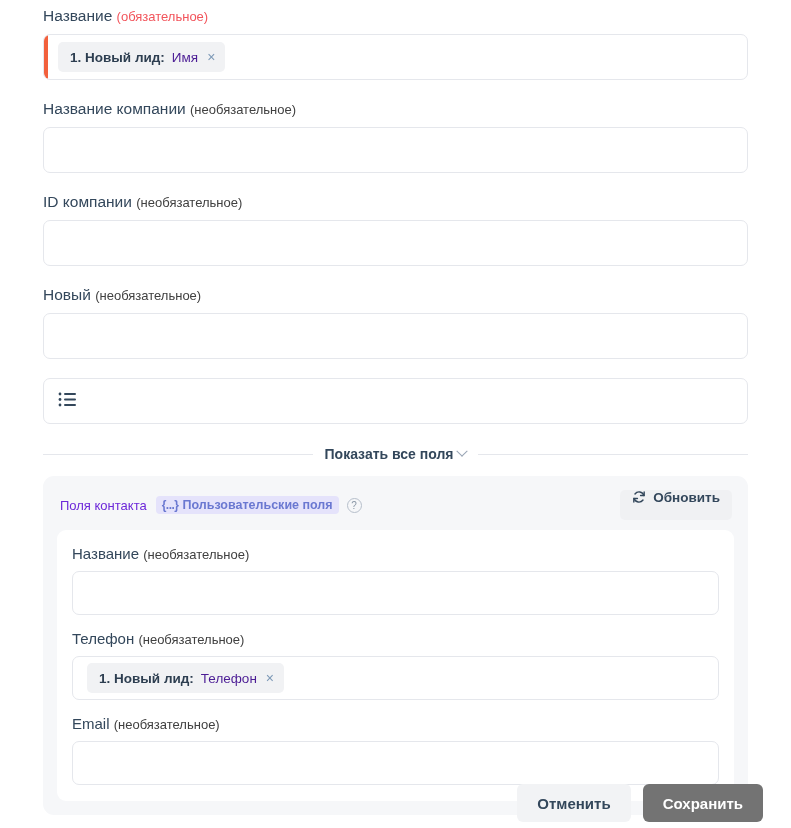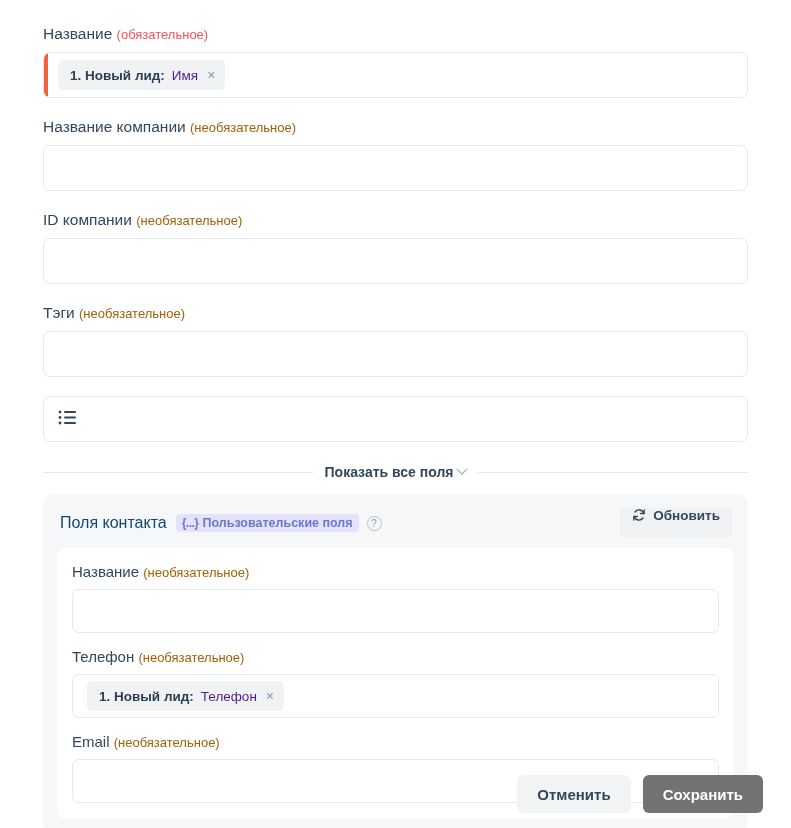--- a/index.html
+++ b/index.html
@@ -24,21 +24,21 @@
   .field { padding: 0 43px; }
 
   .field-label {
     font-size: 15.5px;
     color: #33475b;
     line-height: 20px;
     padding-bottom: 7px;
     white-space: nowrap;
   }
   .lbl-req  { color: #f2545b; font-size: 13px; }
-  .lbl-opt  { color: #a16207; font-size: 13px; }
+  .lbl-opt  { color: #404040; font-size: 13px; }
 
   .input-box {
     position: relative;
     width: 705px;
     height: 46px;
     background: #ffffff;
     border: 1px solid #e5e7ec;
     border-radius: 7px;
     display: flex;
     align-items: center;
@@ -115,22 +115,22 @@
     border-radius: 11px;
     padding: 12px 14px 14px 14px;
   }
   .card-head {
     display: flex;
     align-items: center;
     height: 34px;
     padding: 0 2px 0 3px;
   }
   .card-title {
-    font-size: 16px;
-    color: #0c4a6e;
+    font-size: 13px;
+    color: #6d28d9;
     white-space: nowrap;
   }
   .badge {
     margin-left: 9px;
     display: inline-flex;
     align-items: center;
     gap: 4px;
     background: #e5e3fb;
     color: #6a78d1;
     border-radius: 4px;
@@ -187,21 +187,21 @@
     border-radius: 7px;
     display: flex;
     align-items: center;
     padding: 0 14px;
   }
 
   
   .action-bar {
     position: absolute;
     right: 28px;
-    bottom: 15px;
+    bottom: 6px;
     display: flex;
     align-items: center;
     gap: 12px;
   }
   .btn {
     border: none;
     border-radius: 6px;
     height: 38px;
     padding: 0 20px;
     font-size: 15px;
@@ -213,21 +213,21 @@
   .btn-cancel { background: #f2f3f5; color: #33475b; }
   .btn-save   { background: #737373; color: #ffffff; }
 
   .gap-lg { height: 19px; }
 </style>
 </head>
 <body>
 
 <div class="page">
 
-  <div class="field" style="padding-top:24px;">
+  <div class="field" style="padding-top:6px;">
     <div class="field-label">
       <span>Название</span>
       <span class="lbl-req">(обязательное)</span>
     </div>
     <div class="input-box accent">
       <span class="chip">
         <span class="chip-key">1. Новый лид:</span>
         <span class="chip-val">Имя</span>
         <span class="chip-x">×</span>
       </span>
@@ -255,21 +255,21 @@
     </div>
     <div class="input-box">
       <span></span>
     </div>
   </div>
 
   <div class="gap-lg"></div>
 
   <div class="field">
     <div class="field-label">
-      <span>Тэги</span>
+      <span>Новый</span>
       <span class="lbl-opt">(необязательное)</span>
     </div>
     <div class="input-box">
       <span></span>
     </div>
   </div>
 
   <div class="gap-lg"></div>
 
   <div class="field">

